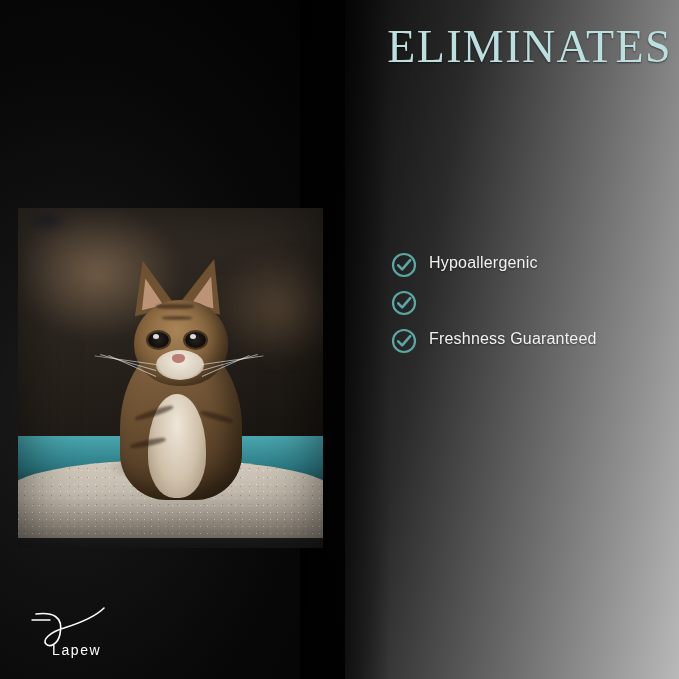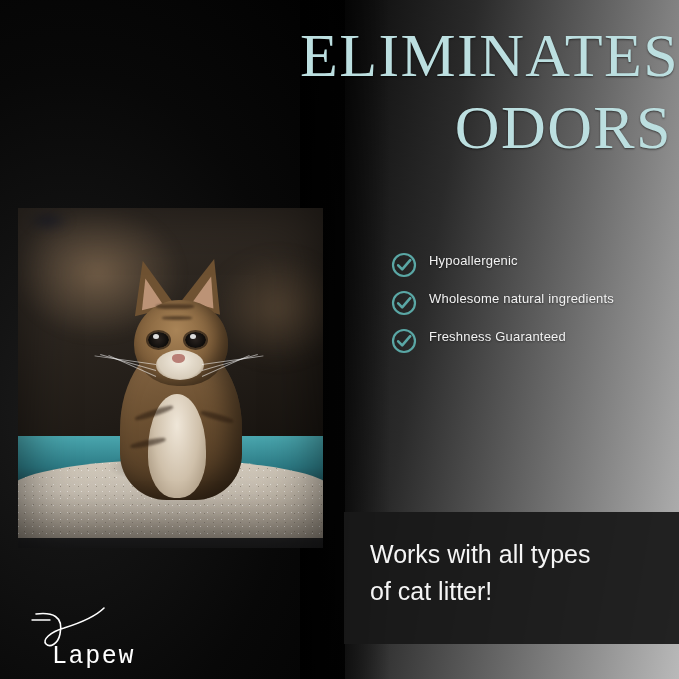--- a/index.html
+++ b/index.html
@@ -38,21 +38,21 @@
 
   
   .headline {
     position: absolute;
     left: 300px;
     top: 20px;
     width: 372px;
     text-align: right;
     font-family: "Liberation Serif", serif;
     color: #bcdfe0;
-    font-size: 62px;
+    font-size: 46px;
     line-height: 1.16;
     letter-spacing: 1.4px;
     text-shadow: 0 1px 2px rgba(0,0,0,0.55);
   }
   .headline div { white-space: nowrap; }
 
   
   .bullets {
     position: absolute;
     left: 391px;
@@ -68,21 +68,21 @@
   .check {
     flex: 0 0 auto;
     width: 26px; height: 26px;
     margin-right: 12px;
     position: relative;
     top: 0px;
   }
   .check svg { display: block; }
   .bullet-text {
     color: #f2f2f2;
-    font-size: 13px;
+    font-size: 16px;
     line-height: 1.42;
     letter-spacing: 0.2px;
     max-width: 232px;
     text-shadow: 0 1px 2px rgba(0,0,0,0.45);
   }
 
   
   .photo {
     position: absolute;
     left: 18px;
@@ -265,38 +265,37 @@
     color: #ffffff;
   }
   .logo-mark {
     position: absolute;
     left: 0; top: 0;
   }
   .logo-word {
     position: absolute;
     left: 22px;
     top: 38px;
-    font-family: Liberation Mono, monospace;
-    font-size: 25px;
+    font-family: Liberation Sans, sans-serif;
+    font-size: 14px;
     letter-spacing: 1.6px;
     color: #ffffff;
   }
 </style>
 </head>
 <body>
 
 <div id="ad">
 
   <div class="bg-right"></div>
   <div class="bg-left"></div>
   <div class="bg-left-fade"></div>
 
   <div class="headline">
     <div>ELIMINATES</div>
-    <div>ODORS</div>
   </div>
 
   <div class="bullets">
 
     <div class="bullet">
       <span class="check">
         <svg width="26" height="26" viewBox="0 0 26 26">
           <circle cx="13" cy="13" r="11" fill="none" stroke="#5aa7a5" stroke-width="2.2"></circle>
           <path d="M7.2 13.3 L11.2 17.4 L19.2 8.2" fill="none" stroke="#5aa7a5" stroke-width="2.6" stroke-linecap="round" stroke-linejoin="round"></path>
         </svg>
@@ -305,21 +304,20 @@
     </div>
 
 
     <div class="bullet">
       <span class="check">
         <svg width="26" height="26" viewBox="0 0 26 26">
           <circle cx="13" cy="13" r="11" fill="none" stroke="#5aa7a5" stroke-width="2.2"></circle>
           <path d="M7.2 13.3 L11.2 17.4 L19.2 8.2" fill="none" stroke="#5aa7a5" stroke-width="2.6" stroke-linecap="round" stroke-linejoin="round"></path>
         </svg>
       </span>
-      <span class="bullet-text">Wholesome natural ingredients</span>
     </div>
 
     <div class="bullet">
       <span class="check">
         <svg width="26" height="26" viewBox="0 0 26 26">
           <circle cx="13" cy="13" r="11" fill="none" stroke="#5aa7a5" stroke-width="2.2"></circle>
           <path d="M7.2 13.3 L11.2 17.4 L19.2 8.2" fill="none" stroke="#5aa7a5" stroke-width="2.6" stroke-linecap="round" stroke-linejoin="round"></path>
         </svg>
       </span>
       <span class="bullet-text">Freshness Guaranteed</span>
@@ -366,26 +364,20 @@
       <div class="whisk" style="left:52px;top:126px;width:58px;transform:rotate(196deg);"></div>
       <div class="whisk" style="left:52px;top:132px;width:52px;transform:rotate(204deg);"></div>
       <div class="whisk" style="left:98px;top:120px;width:62px;transform:rotate(-8deg);"></div>
       <div class="whisk" style="left:98px;top:126px;width:58px;transform:rotate(-16deg);"></div>
       <div class="whisk" style="left:98px;top:132px;width:52px;transform:rotate(-24deg);"></div>
     </div>
 
     <div class="ph-vignette"></div>
   </div>
 
-  <div class="caption-box">
-    <div class="caption-text">
-      <div>Works with all types</div>
-      <div>of cat litter!</div>
-    </div>
-  </div>
 
   <div class="logo">
     <span class="logo-mark">
       <svg width="120" height="50" viewBox="0 0 120 50">
         <path d="M6 10 C 22 8, 34 12, 30 30 C 28 40, 20 44, 16 40 C 12 36, 20 28, 34 24 C 50 19, 66 12, 74 4" fill="none" stroke="#ffffff" stroke-width="1.6" stroke-linecap="round"></path>
         <path d="M2 16 L 20 16" fill="none" stroke="#ffffff" stroke-width="1.4" stroke-linecap="round"></path>
       </svg>
     </span>
     <span class="logo-word">Lapew</span>
   </div>

